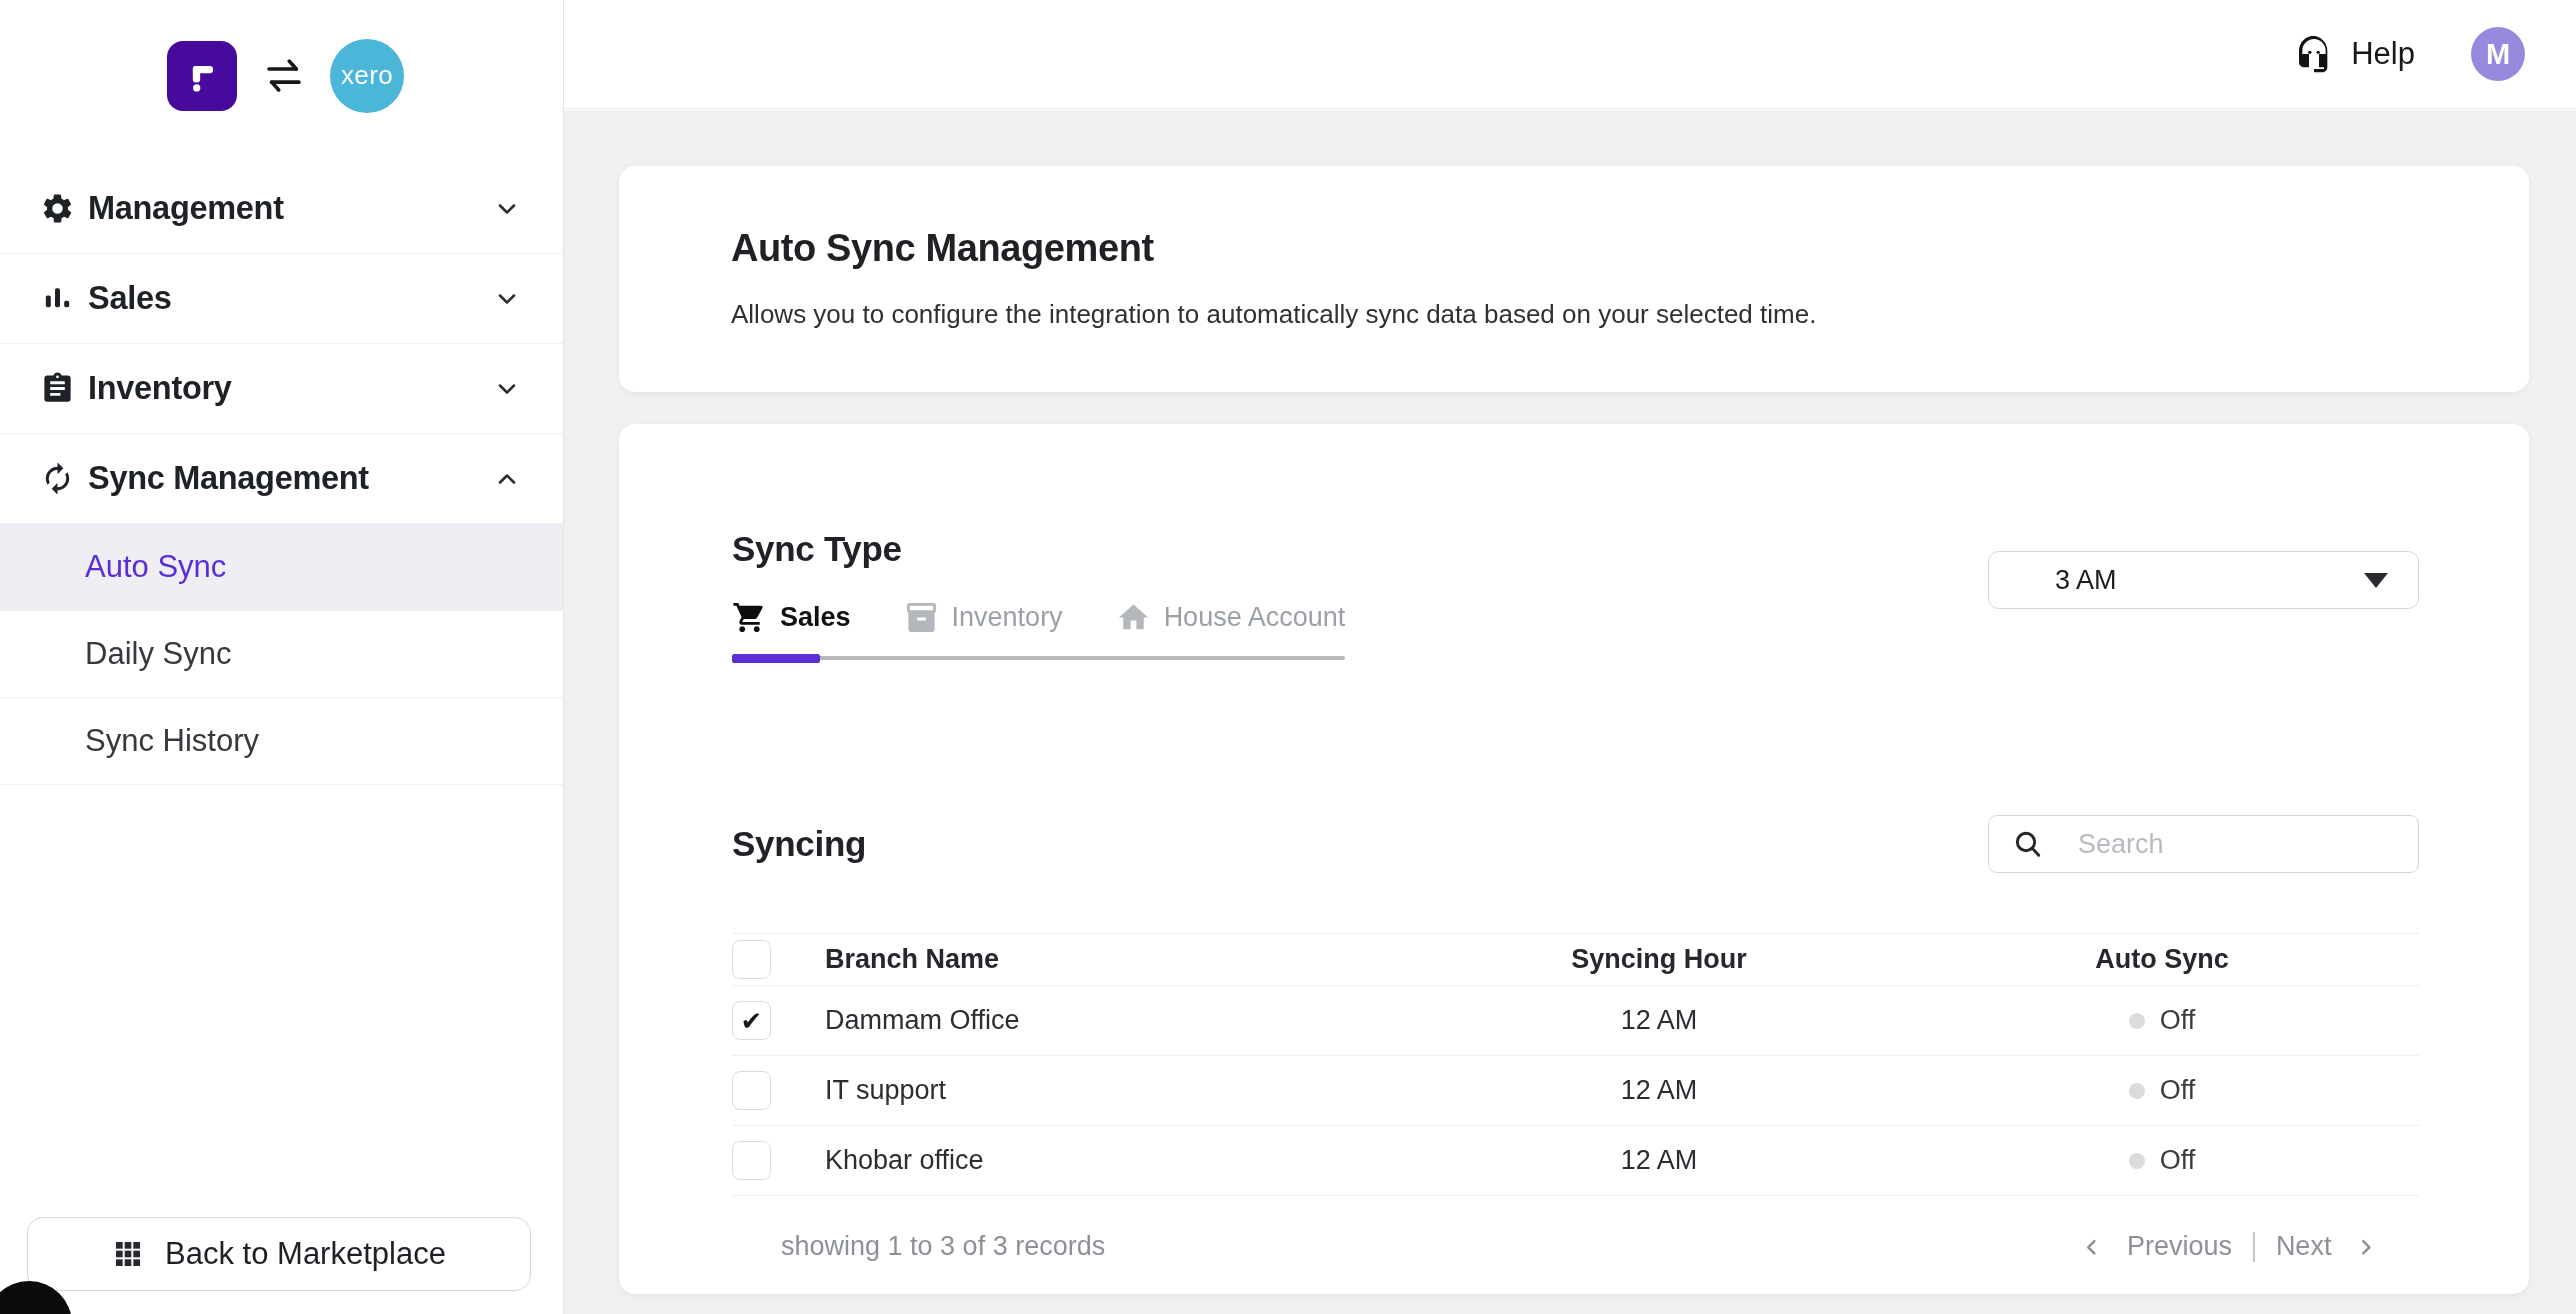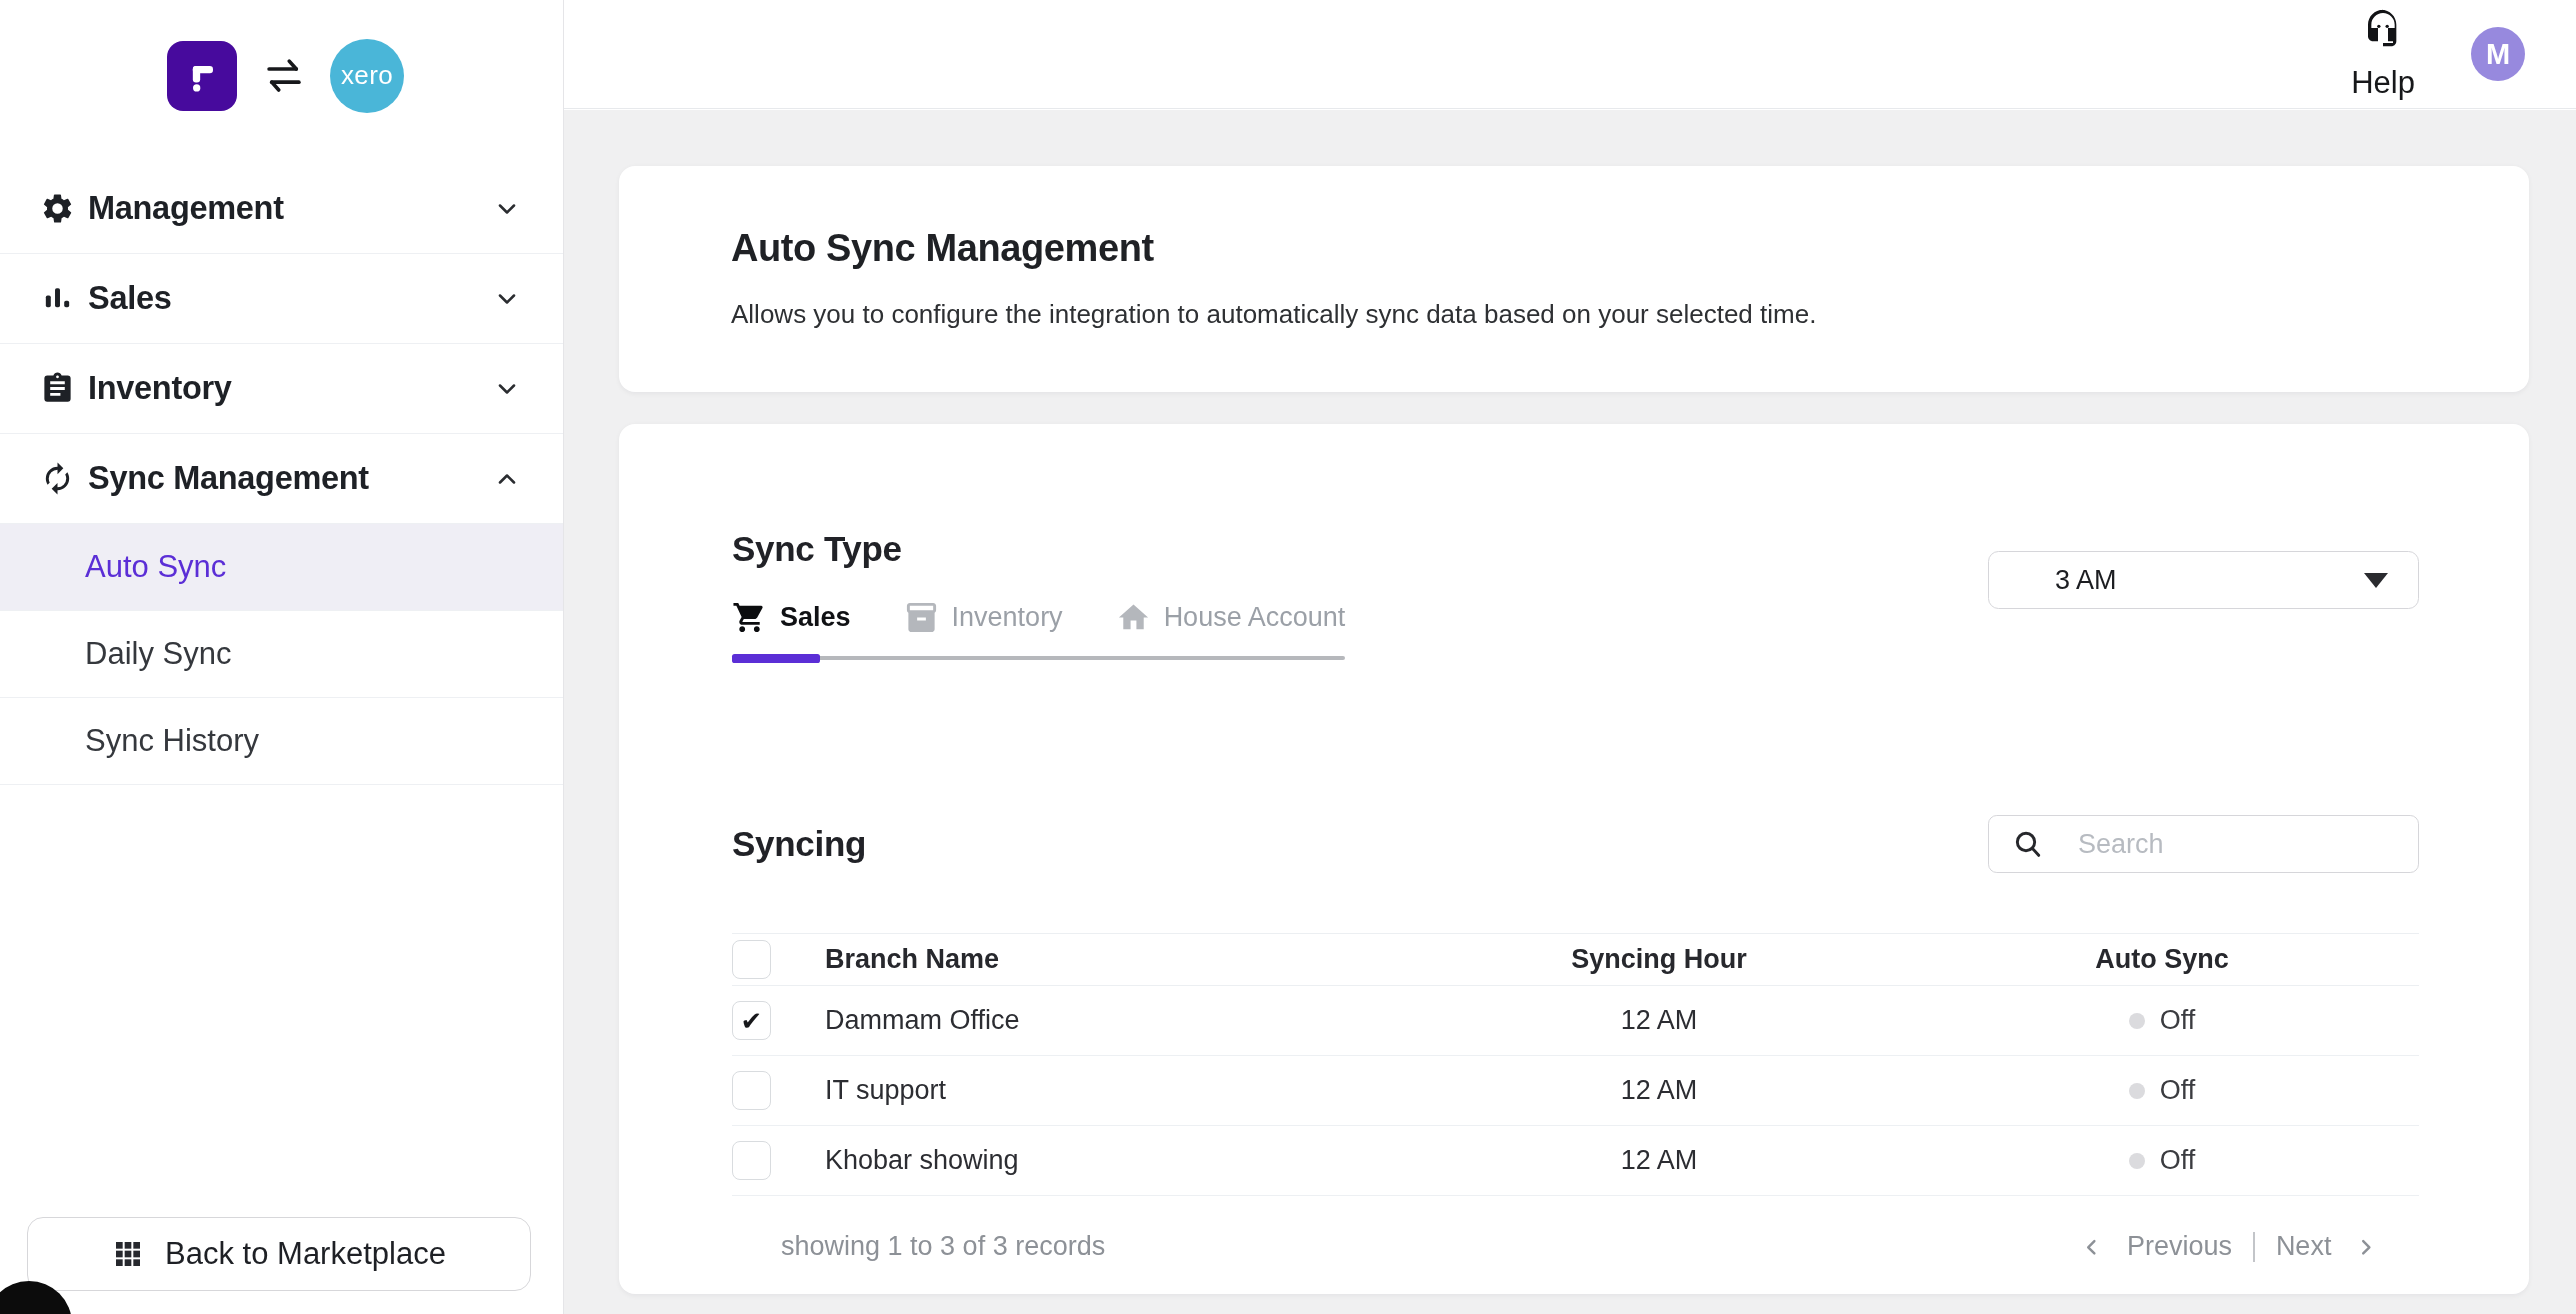--- a/index.html
+++ b/index.html
@@ -20,21 +20,21 @@
   .nav-chev{margin-left:auto;width:28px;height:28px;color:#2a2c30;}
   .sub-item{height:87px;display:flex;align-items:center;padding-left:85px;font-size:31px;color:#35383d;border-bottom:0.9px solid #eef0f3;cursor:pointer;box-sizing:border-box;}
   .sub-item.active{background:var(--active-subitem-bg,#efeef5);color:var(--accent-purple,#5b2ed6);}
 
   .marketplace-btn{position:absolute;left:27px;right:32px;bottom:23px;height:74px;background:#fff;border:1.8px solid #d7d7da;border-radius:16px;display:flex;align-items:center;justify-content:center;gap:21px;font-size:31px;color:#1e2025;cursor:pointer;box-sizing:border-box;}
   .grid-ic{width:32px;height:32px;color:#26282d;}
   .chat-bubble{position:absolute;left:-14px;bottom:-53px;width:86px;height:86px;border-radius:50%;background:#0c0c0c;z-index:9;}
 
   
   .topbar{position:absolute;left:563px;right:0;top:0;height:109px;background:#fff;border-bottom:0.9px solid #e7e9ec;display:flex;align-items:center;justify-content:flex-end;padding-right:51px;box-sizing:border-box;z-index:4;}
-  .help{display:flex;align-items:center;gap:17px;cursor:pointer;flex-direction:column;}
+  .help{display:flex;align-items:center;gap:17px;cursor:pointer;}
   .help-ic{width:40px;height:40px;color:#121316;}
   .help-label{font-size:31px;color:#17181a;}
   .avatar{width:54px;height:54px;border-radius:50%;background:var(--avatar-lavender,#9789de);color:#fff;display:flex;align-items:center;justify-content:center;font-size:29px;font-weight:600;margin-left:56px;cursor:pointer;}
 
   
   .content-bg{position:absolute;top:110px;left:564px;right:0;bottom:0;background:#f0f0f1;}
   .card{position:absolute;left:619px;width:1910px;background:#fff;border-radius:16px;box-shadow:0 1.8px 5.3px rgba(16,24,40,.05);box-sizing:border-box;z-index:3;}
   .card1{top:166px;height:226px;padding:56px 79px 0 112px;}
   .page-title{margin:0;font-size:38px;line-height:53px;font-weight:700;color:#1f2125;letter-spacing:-0.4px;}
   .page-subtitle{margin:23px 0 0 0;font-size:26px;line-height:32px;color:#2e3033;}
@@ -286,21 +286,21 @@
             <span class="off-dot"></span>
             <span class="off-label">Off</span>
           </span>
         </div>
       </div>
 
       <div class="trow">
         <div class="col-check">
           <span class="checkbox"></span>
         </div>
-        <div class="col-name">Khobar showing</div>
+        <div class="col-name">Khobar office</div>
         <div class="col-hour">12 AM</div>
         <div class="col-auto">
           <span class="auto-toggle">
             <span class="off-dot"></span>
             <span class="off-label">Off</span>
           </span>
         </div>
       </div>
     </div>
 

